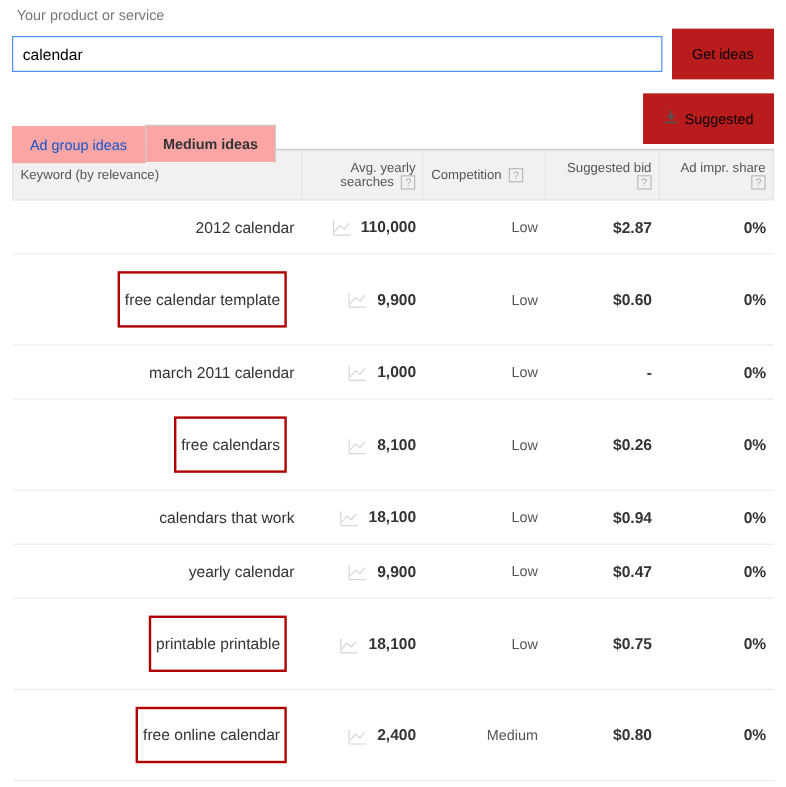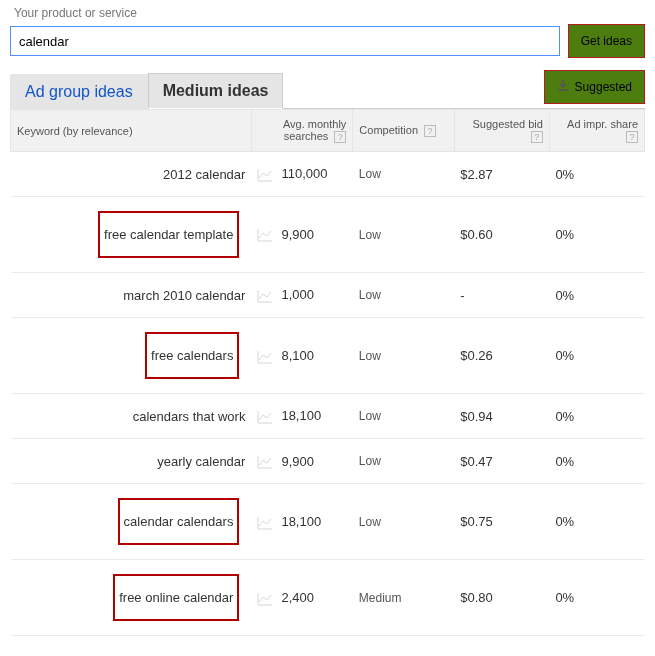--- a/index.html
+++ b/index.html
@@ -1,32 +1,32 @@
 <!DOCTYPE html>
 <html><head>
 <meta charset="utf-8">
 <style>
 * { box-sizing: border-box; margin: 0; padding: 0; }
 body { font-family: Arial, sans-serif; font-size: 13px; color: #333; background: #fff; width: 655px; }
 .label { color: #777; font-size: 12px; padding: 6px 14px 4px; }
 .search-row { display: flex; gap: 8px; padding: 0 10px 12px; align-items: center; }
 .search-input { flex: 1; height: 30px; border: 1px solid #4d90fe; padding: 0 8px; font-size: 13px; outline: none; }
-.btn { height: 30px; padding: 16px 12px; background: #4d7c0f; border: 1px solid #b91c1c; font-size: 12px; cursor: pointer; white-space: nowrap; display: inline-flex; align-items: center; gap: 6px; }
+.btn { height: 30px; padding: 16px 12px; background: #b91c1c; border: 5px solid #b91c1c; font-size: 12px; cursor: pointer; white-space: nowrap; display: inline-flex; align-items: center; gap: 6px; }
 .tabs-row { display: flex; align-items: flex-end; border-bottom: 1px solid #ccc; margin: 0 10px; position: relative; }
-.tab { padding: 8px 14px; font-size: 16px; color: #1155cc; border: 1px solid transparent; border-bottom: none; cursor: pointer; position: relative; top: 1px; background: #e5e5e5; }
+.tab { padding: 8px 14px; font-size: 12px; color: #1155cc; border: 1px solid transparent; border-bottom: none; cursor: pointer; position: relative; top: 12px; background: #fca5a5; }
 .tab.active { color: #333; font-weight: bold; border-color: #ccc; border-bottom: 1px solid #fff; }
 .download-wrap { margin-left: auto; padding-bottom: 4px; }
 .table { width: calc(100% - 20px); margin: 0 10px; border-collapse: collapse; }
 .table th { background: #f1f1f1; border: 1px solid #e5e5e5; font-size: 11px; font-weight: normal; color: #555; padding: 8px 6px; vertical-align: middle; }
 .table th.left { text-align: left; }
 .table th.right { text-align: right; }
 .table td { border-bottom: 1px solid #ebebeb; padding: 14px 6px; font-size: 13px; vertical-align: middle; }
 .table td.kw { text-align: right; }
-.table td.num { text-align: left; }
-.table td.comp { text-align: left; color: #555; font-size: 12px; }
+.table td.num { text-align: right; font-weight: bold; }
+.table td.comp { text-align: right; color: #555; font-size: 12px; }
 .help { display: inline-block; width: 12px; height: 12px; border: 1px solid #bbb; color: #aaa; font-size: 9px; line-height: 11px; text-align: center; margin-left: 3px; vertical-align: middle; }
 .chart-icon { display: inline-block; width: 16px; height: 14px; position: relative; margin-right: 8px; vertical-align: middle; opacity: 0.35; }
 .chart-icon svg { width: 16px; height: 14px; }
 .kw-text { display: inline-block; vertical-align: middle; }
 .highlight { border: 2px solid #b00000; padding: 14px 4px; display: inline-block; position: relative; left: -6px; }
 .dl-icon svg { width: 12px; height: 12px; }
 </style>
 </head>
 <body>
 
@@ -50,21 +50,21 @@
       <span>Suggested</span>
     </button>
   </div>
 </div>
 
 <table class="table">
   <thead>
     <tr>
       <th class="left" style="width:38%">Keyword (by relevance)</th>
       <th class="right" style="width:16%">
-        <span>Avg. monthly searches</span>
+        <span>Avg. yearly searches</span>
         <span class="help">?</span>
       </th>
       <th class="left" style="width:16%">
         <span>Competition</span>
         <span class="help">?</span>
       </th>
       <th class="right" style="width:15%">
         <span>Suggested bid</span>
         <span class="help">?</span>
       </th>
@@ -91,21 +91,21 @@
         <td class="num"><span class="chart-icon"><svg viewBox="0 0 16 14">
               <polyline points="1,13 1,1" stroke="#888" fill="none"></polyline>
               <polyline points="1,13 15,13" stroke="#888" fill="none"></polyline>
               <polyline points="2,10 6,5 10,8 14,3" stroke="#888" fill="none"></polyline>
             </svg></span><span>9,900</span></td>
         <td class="comp">Low</td>
         <td class="num">$0.60</td>
         <td class="num">0%</td>
       </tr>
       <tr>
-        <td class="kw"><span class="kw-text">march 2010 calendar</span></td>
+        <td class="kw"><span class="kw-text">march 2011 calendar</span></td>
         <td class="num"><span class="chart-icon"><svg viewBox="0 0 16 14">
               <polyline points="1,13 1,1" stroke="#888" fill="none"></polyline>
               <polyline points="1,13 15,13" stroke="#888" fill="none"></polyline>
               <polyline points="2,10 6,5 10,8 14,3" stroke="#888" fill="none"></polyline>
             </svg></span><span>1,000</span></td>
         <td class="comp">Low</td>
         <td class="num">-</td>
         <td class="num">0%</td>
       </tr>
       <tr>
@@ -135,21 +135,21 @@
         <td class="num"><span class="chart-icon"><svg viewBox="0 0 16 14">
               <polyline points="1,13 1,1" stroke="#888" fill="none"></polyline>
               <polyline points="1,13 15,13" stroke="#888" fill="none"></polyline>
               <polyline points="2,10 6,5 10,8 14,3" stroke="#888" fill="none"></polyline>
             </svg></span><span>9,900</span></td>
         <td class="comp">Low</td>
         <td class="num">$0.47</td>
         <td class="num">0%</td>
       </tr>
       <tr>
-        <td class="kw"><span class="highlight kw-text"><span>calendar calendars</span></span></td>
+        <td class="kw"><span class="highlight kw-text"><span>printable printable</span></span></td>
         <td class="num"><span class="chart-icon"><svg viewBox="0 0 16 14">
               <polyline points="1,13 1,1" stroke="#888" fill="none"></polyline>
               <polyline points="1,13 15,13" stroke="#888" fill="none"></polyline>
               <polyline points="2,10 6,5 10,8 14,3" stroke="#888" fill="none"></polyline>
             </svg></span><span>18,100</span></td>
         <td class="comp">Low</td>
         <td class="num">$0.75</td>
         <td class="num">0%</td>
       </tr>
       <tr>

